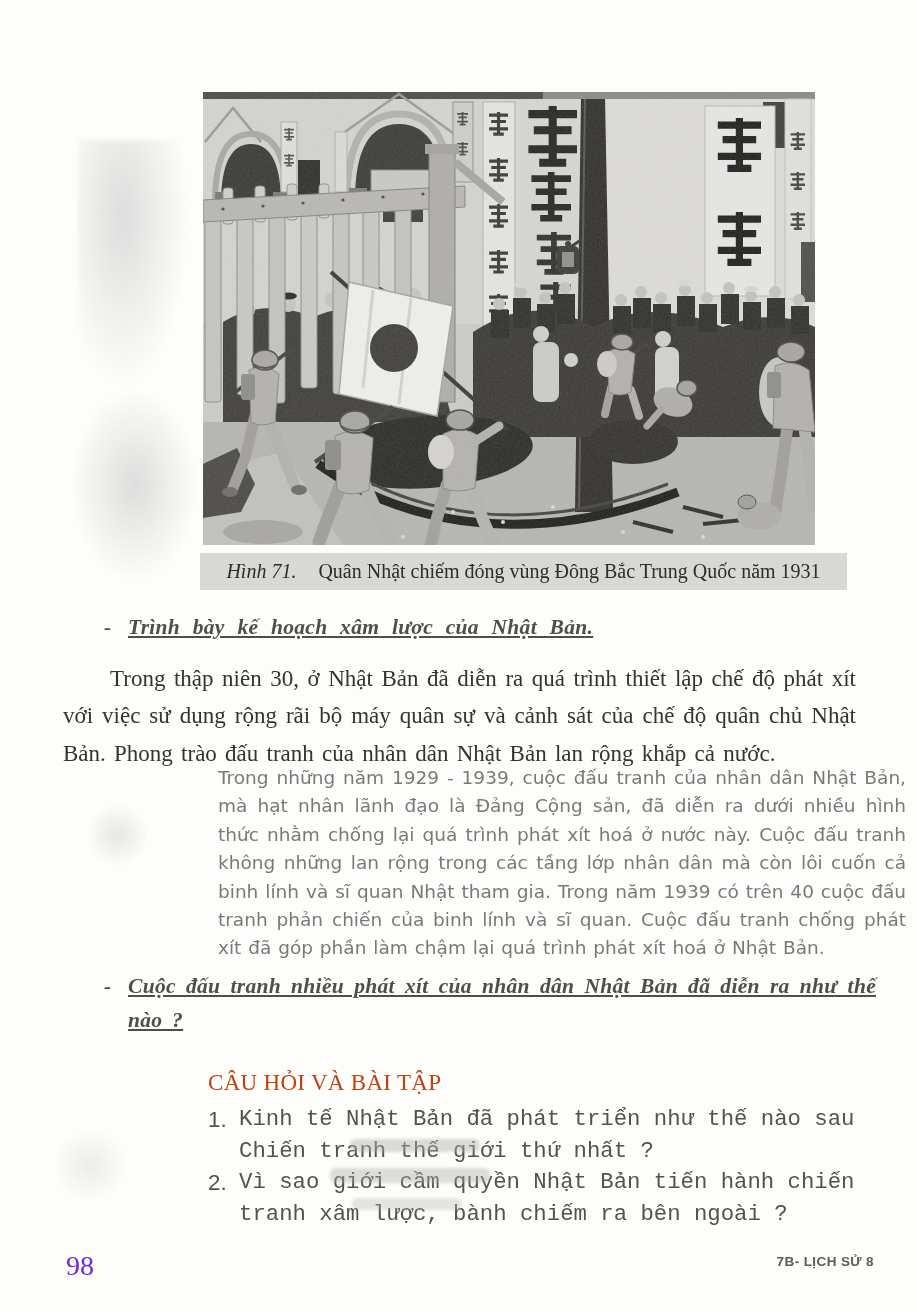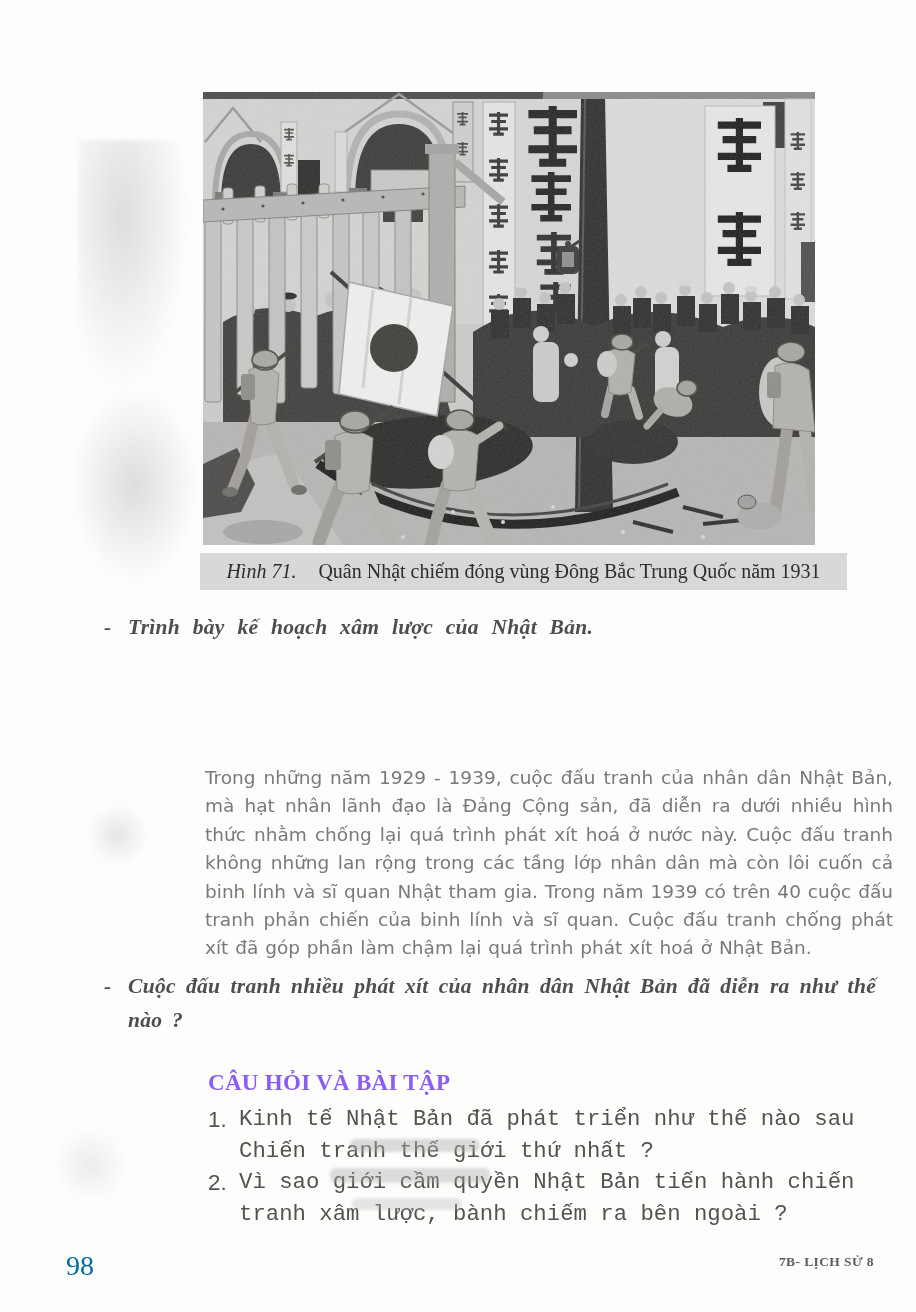--- a/index.html
+++ b/index.html
@@ -15,44 +15,44 @@
     background:#d8d8d6;display:flex;align-items:center;justify-content:center;
     font-size:20px;color:#2d2d2b;white-space:nowrap;}
   .caption-label{font-style:italic;}
   .caption-text{margin-left:22px;}
 
   
   .prompt{position:absolute;display:flex;font-style:italic;font-weight:bold;color:#4e4e4c;}
   .prompt-1{left:104px;top:612px;width:770px;font-size:21.5px;line-height:30px;word-spacing:7px;letter-spacing:.3px;}
   .prompt-2{left:104px;top:970px;width:772px;font-size:21.5px;line-height:33.5px;word-spacing:4px;letter-spacing:.3px;}
   .prompt .dash{flex:0 0 24px;}
-  .prompt .ptext{flex:1;text-align:justify;}
+  .prompt .ptext{flex:1;text-align:justify;text-decoration:underline;}
 
   
   .paragraph{position:absolute;left:63px;top:660px;width:793px;
     font-size:23px;line-height:37.4px;text-align:justify;text-indent:47px;
     word-spacing:2.5px;color:#34342f;}
 
   
-  .reading{position:absolute;left:205px;top:764px;width:688px;
+  .reading{position:absolute;left:218px;top:764px;width:688px;
     font-family:"DejaVu Sans", sans-serif;font-size:18.5px;line-height:28.4px;
     text-align:justify;color:#7b7977;word-spacing:1px;}
 
   
-  .ex-heading{position:absolute;left:208px;top:1070px;font-size:23px;font-weight:bold;
-    letter-spacing:.3px;color:#8b5cf6;}
+  .ex-heading{position:absolute;left:208px;top:1070px;font-size:23px;font-weight:normal;
+    letter-spacing:.3px;color:#c2410c;}
   .ex-list{position:absolute;left:208px;top:1104px;width:700px;
     font-family:"Liberation Sans", sans-serif;font-size:22.3px;line-height:31.6px;color:#54524e;}
   .ex-item{display:flex;}
   .ex-num{flex:0 0 31px;}
   .ex-text{flex:1;max-width:664px;font-family:Liberation Mono, monospace;}
 
   
-  .page-number{position:absolute;left:66px;top:1250px;font-size:28px;color:#0369a1;}
-  .imprint{position:absolute;right:42px;top:1254px;font-family:Liberation Serif, serif;
+  .page-number{position:absolute;left:66px;top:1250px;font-size:28px;color:#6d28d9;}
+  .imprint{position:absolute;right:42px;top:1254px;font-family:Liberation Sans, sans-serif;
     font-size:13.5px;font-weight:bold;letter-spacing:.4px;color:#5e5c5a;}
 
   
   .smudge{position:absolute;pointer-events:none;filter:blur(2px);}
   .sm-a{left:78px;top:140px;width:112px;height:250px;
     background:radial-gradient(ellipse at 40% 30%, rgba(150,150,148,.30), rgba(150,150,148,0) 70%);}
   .sm-b{left:72px;top:390px;width:125px;height:190px;
     background:radial-gradient(ellipse at 50% 50%, rgba(140,140,138,.28), rgba(140,140,138,0) 72%);}
   .sm-c{left:90px;top:800px;width:55px;height:70px;
     background:radial-gradient(circle, rgba(150,150,148,.22), rgba(150,150,148,0) 70%);}
@@ -332,20 +332,21 @@
   <div class="caption-band">
     <span class="caption-label">Hình 71.</span>
     <span class="caption-text">Quân Nhật chiếm đóng vùng Đông Bắc Trung Quốc năm 1931</span>
   </div>
 
   <div class="prompt prompt-1">
     <span class="dash">-</span>
     <span class="ptext">Trình bày kế hoạch xâm lược của Nhật Bản.</span>
   </div>
 
+  <div class="paragraph">Trong thập niên 30, ở Nhật Bản đã diễn ra quá trình thiết lập chế độ phát xít với việc sử dụng rộng rãi bộ máy quân sự và cảnh sát của chế độ quân chủ Nhật Bản. Phong trào đấu tranh của nhân dân Nhật Bản lan rộng khắp cả nước.</div>
 
   <div class="reading">Trong những năm 1929 - 1939, cuộc đấu tranh của nhân dân Nhật Bản, mà hạt nhân lãnh đạo là Đảng Cộng sản, đã diễn ra dưới nhiều hình thức nhằm chống lại quá trình phát xít hoá ở nước này. Cuộc đấu tranh không những lan rộng trong các tầng lớp nhân dân mà còn lôi cuốn cả binh lính và sĩ quan Nhật tham gia. Trong năm 1939 có trên 40 cuộc đấu tranh phản chiến của binh lính và sĩ quan. Cuộc đấu tranh chống phát xít đã góp phần làm chậm lại quá trình phát xít hoá ở Nhật Bản.</div>
 
   <div class="prompt prompt-2">
     <span class="dash">-</span>
     <span class="ptext">Cuộc đấu tranh nhiều phát xít của nhân dân Nhật Bản đã diễn ra như thế nào ?</span>
   </div>
 
   <div class="ex-heading">CÂU HỎI VÀ BÀI TẬP</div>
   <div class="ex-list">

